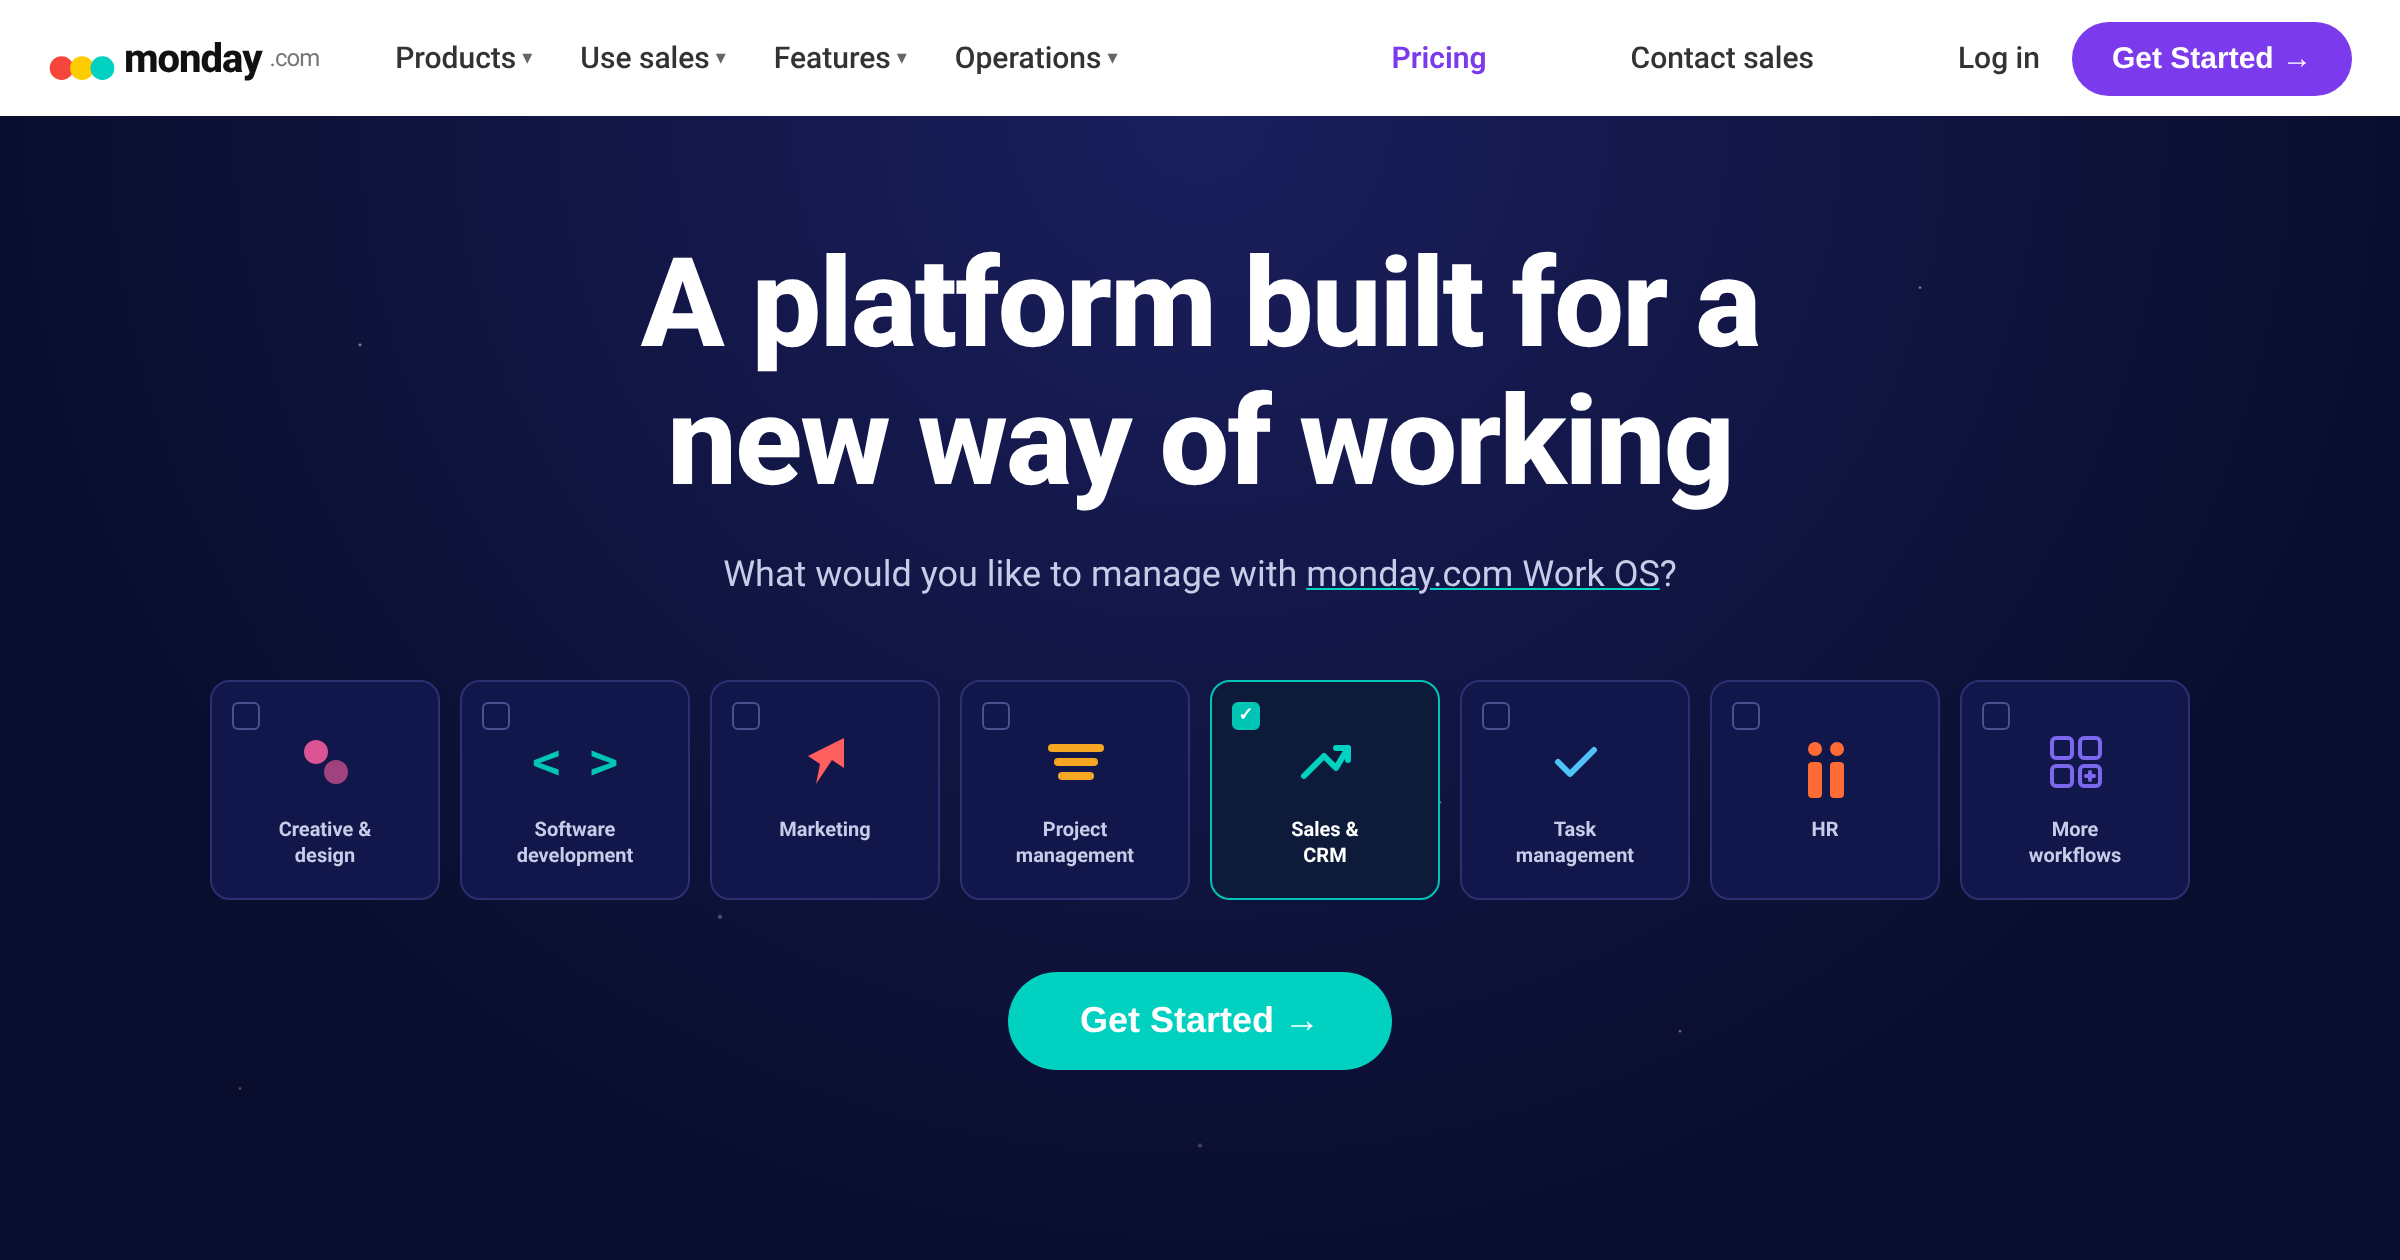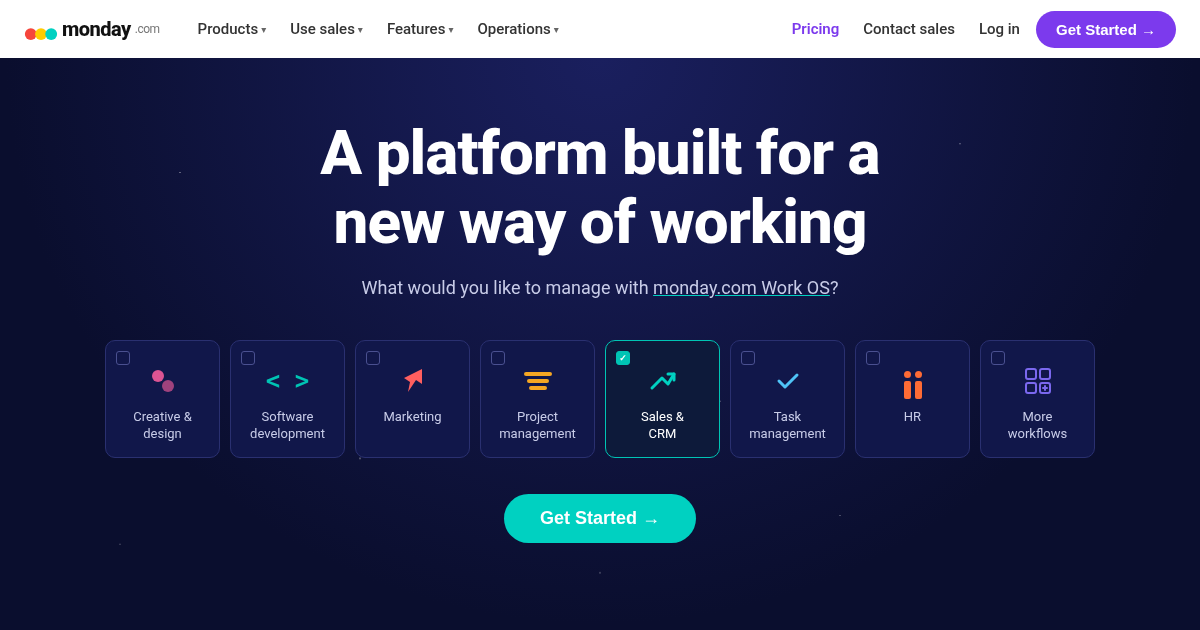--- a/index.html
+++ b/index.html
@@ -55,20 +55,21 @@
       display: flex;
       align-items: center;
       gap: 8px;
     }
     .nav-right-link {
       font-size: 15px;
       color: #333;
       cursor: pointer;
       padding: 6px 8px;
       font-weight: 500;
+      margin-left: 48px;
     }
     .nav-right-link.pricing { color: #7c3aed; font-weight: 600; }
     .get-started-btn {
       background: #7c3aed;
       color: #fff;
       border: none;
       border-radius: 30px;
       padding: 10px 20px;
       font-size: 15px;
       font-weight: 600;
@@ -176,25 +177,25 @@
     }
     .wf-icon {
       font-size: 28px;
       margin-top: 8px;
       display: flex;
       align-items: center;
       justify-content: center;
       height: 36px;
     }
     .wf-label {
-      font-size: 13px;
+      font-size: 10px;
       color: #c8cce8;
       text-align: center;
       line-height: 1.3;
-      font-weight: 400;
+      font-weight: 700;
     }
     .wf-card.active .wf-label { color: #fff; }
 
     
     .hero-cta {
       margin-top: 36px;
     }
     .hero-cta-btn {
       background: #00d1c1;
       color: #fff;

